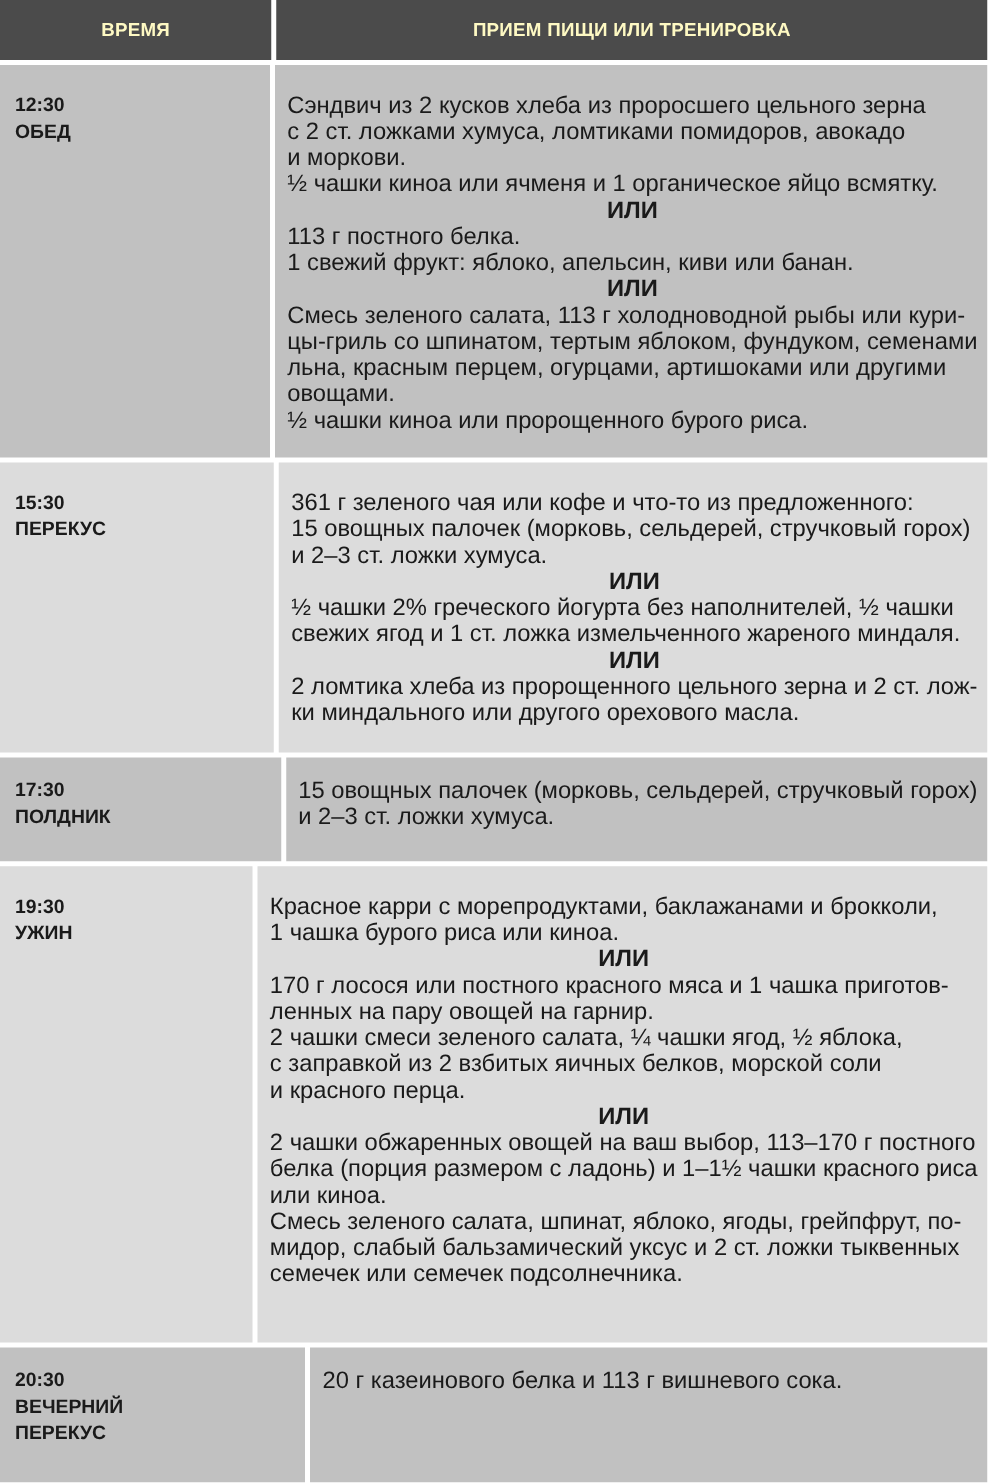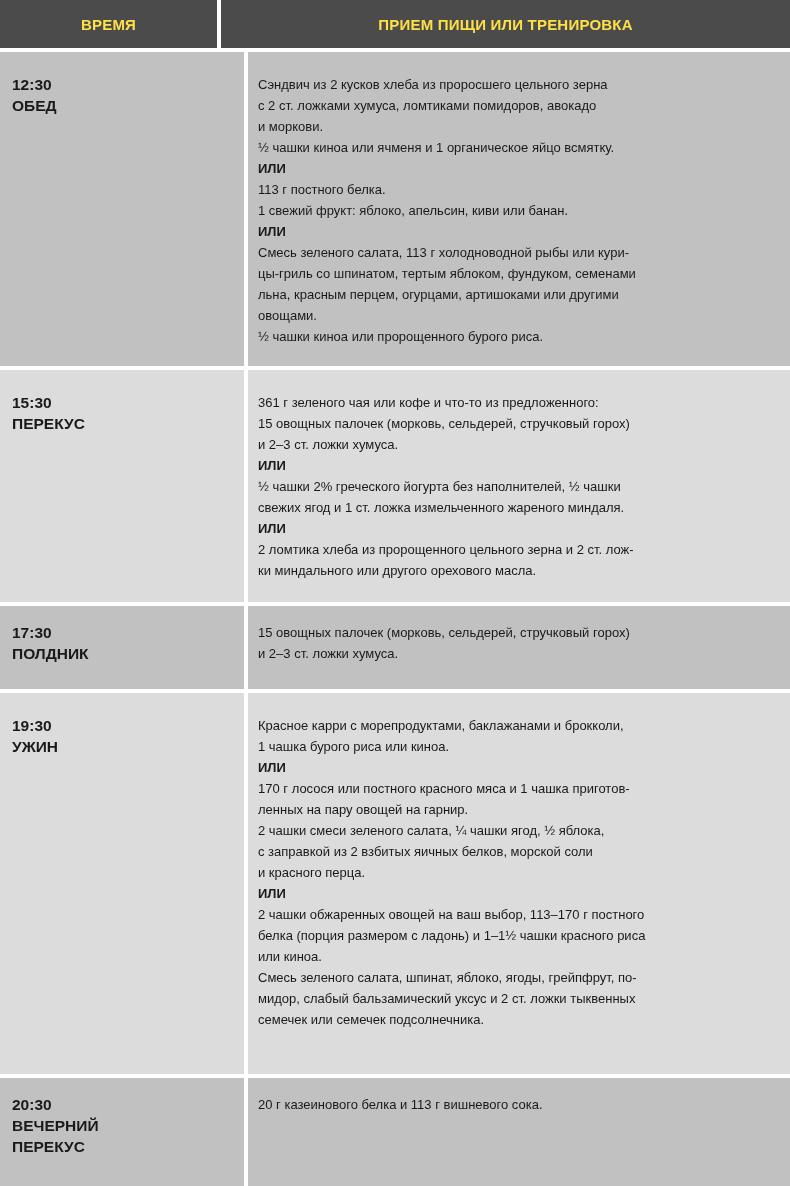--- a/index.html
+++ b/index.html
@@ -1,28 +1,28 @@
 <!DOCTYPE html>
 <html><head>
 <meta charset="utf-8">
 <style>
   html,body{margin:0;padding:0;background:#ffffff;}
   body{width:790px;height:1186px;overflow:hidden;font-family:"Liberation Sans","DejaVu Sans",sans-serif;color:#1a1a1a;}
   .table{position:relative;width:790px;}
   .hdr{display:flex;height:48px;margin-bottom:4px;}
-  .hdr .c1,.hdr .c2{background:#4b4b4b;color:#fde047;font-weight:bold;font-size:15px;display:flex;align-items:center;justify-content:center;letter-spacing:0.2px;}
+  .hdr .c1,.hdr .c2{background:#4b4b4b;color:#fef9c3;font-weight:bold;font-size:15px;display:flex;align-items:center;justify-content:center;letter-spacing:0.2px;}
   .hdr .c1{width:217px;}
   .hdr .c2{flex:1;margin-left:4px;}
   .row{display:flex;margin-bottom:4px;}
   .row .c1{width:244px;box-sizing:border-box;padding:22px 0 0 12px;font-weight:bold;font-size:15.5px;line-height:21px;}
-  .row .c2{flex:1;margin-left:4px;box-sizing:border-box;padding:22px 8px 0 10px;font-size:13px;line-height:21px;}
+  .row .c2{flex:1;margin-left:4px;box-sizing:border-box;padding:22px 8px 0 10px;font-size:19px;line-height:21px;}
   .dark .c1,.dark .c2{background:#c1c1c1;}
   .light .c1,.light .c2{background:#dcdcdc;}
   .line{display:block;white-space:nowrap;}
-  .or{font-weight:bold;}
+  .or{font-weight:bold;text-align:center;}
   #r1{height:314px;}
   #r2{height:232px;}
   #r3{height:83px;}
   #r4{height:381px;}
   #r5{height:108px;margin-bottom:0;}
   #r3 .c1,#r3 .c2,#r5 .c1,#r5 .c2{padding-top:16px;}
 </style>
 </head>
 <body>
 

